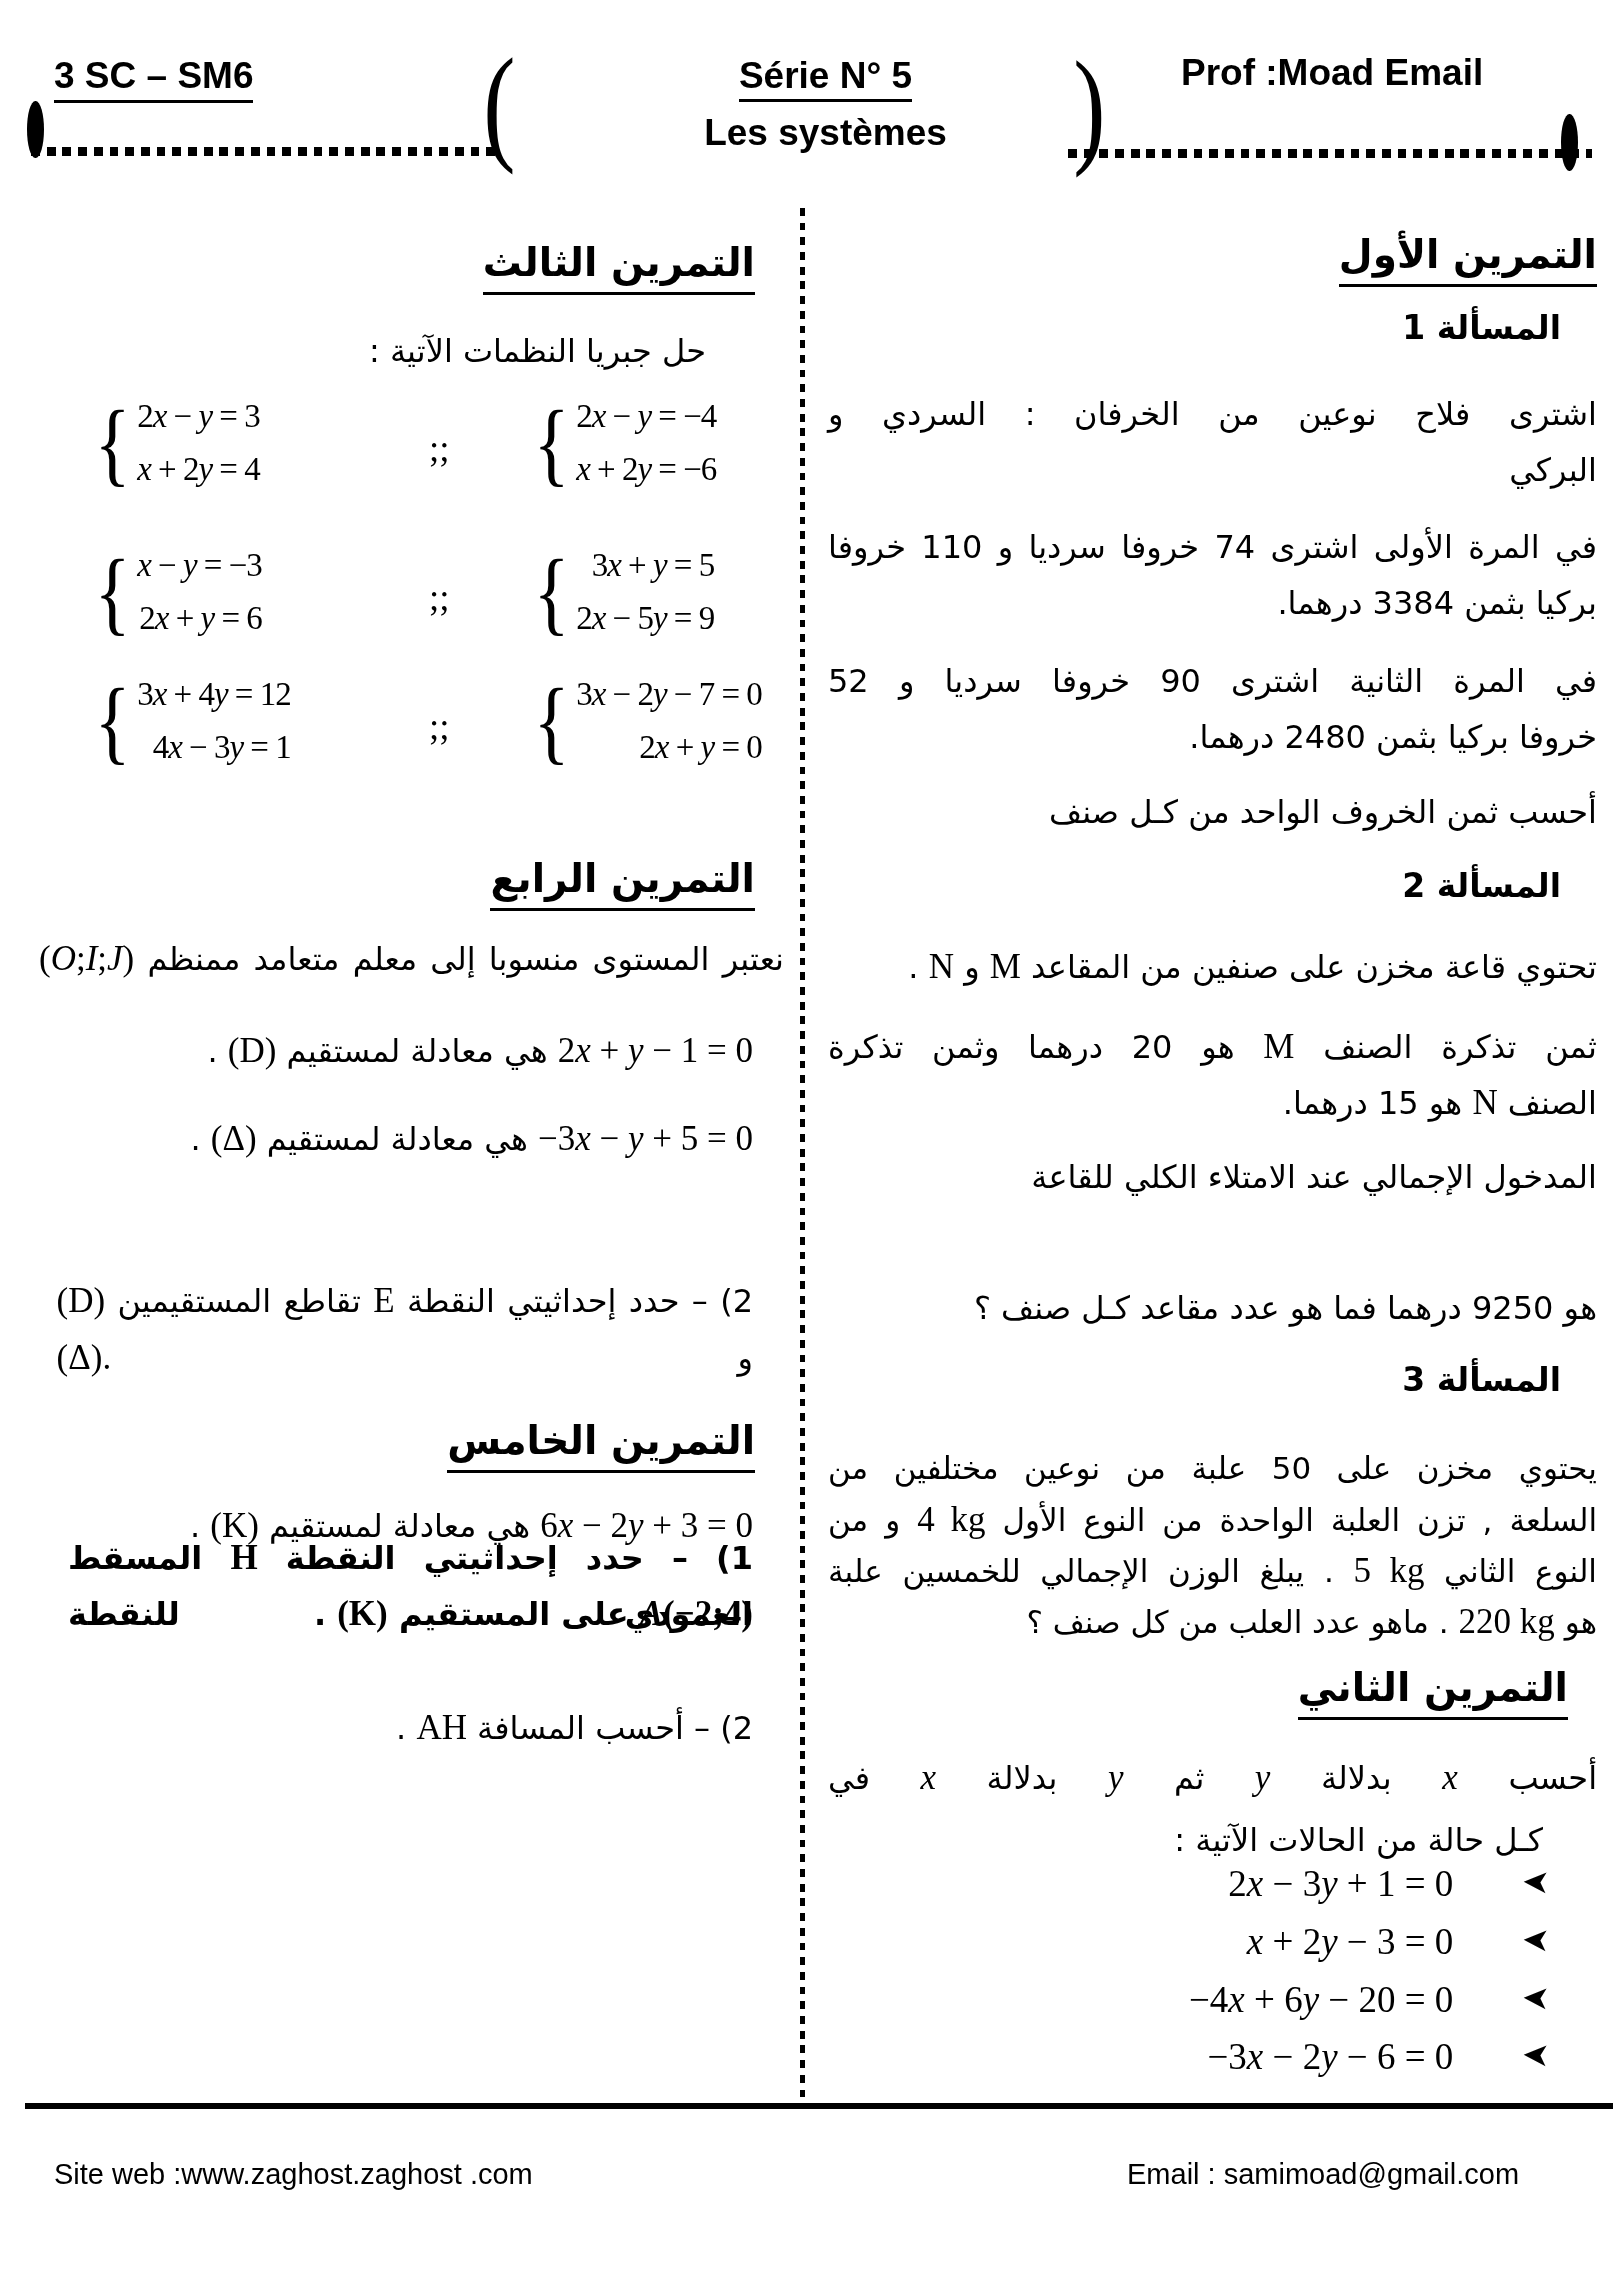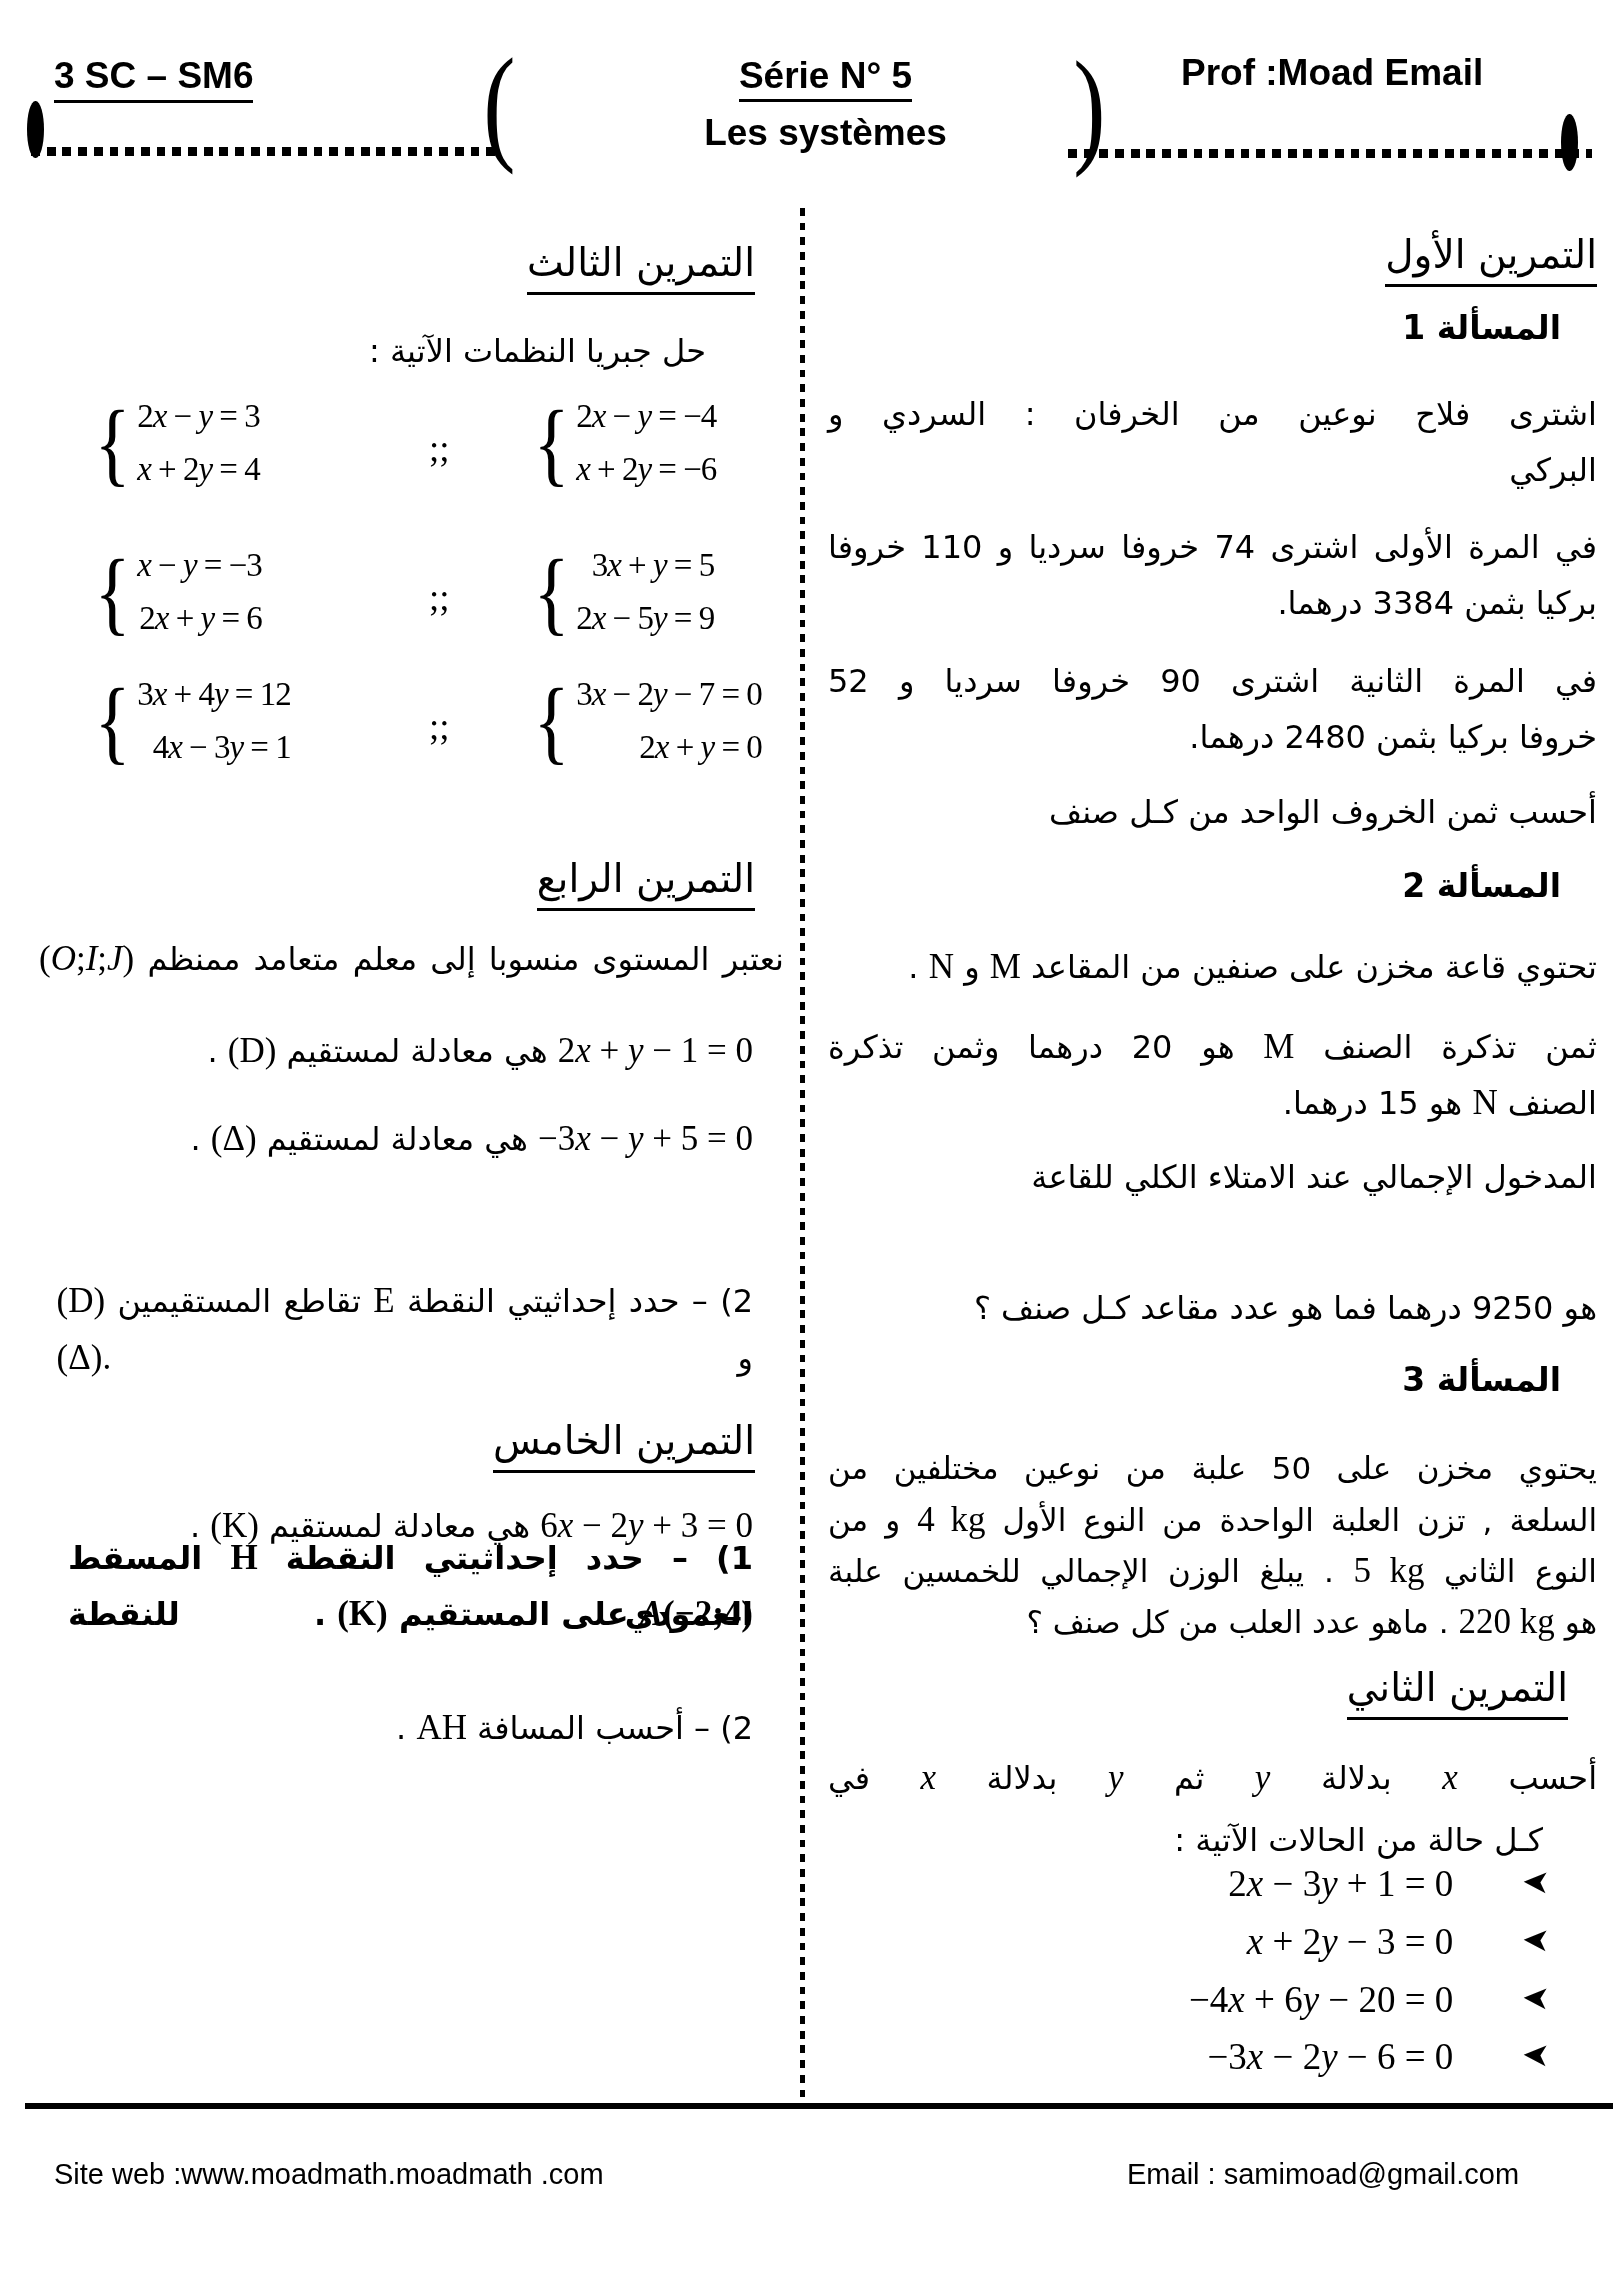--- a/index.html
+++ b/index.html
@@ -25,21 +25,21 @@
   .foot{position:absolute;top:2158px;font-family:"Liberation Sans",sans-serif;font-size:29px;}
 
   
   .col{position:absolute;top:0;height:2293px;direction:rtl;}
   .rc{left:828px;width:769px;}
   .lc{left:39px;width:745px;}
   .blk{position:absolute;left:0;right:0;}
 
   
   .twrap{text-align:right;}
-  .artitle{display:inline-block;font-size:39px;font-weight:normal;line-height:47px;
+  .artitle{display:inline-block;font-size:39px;font-weight:bold;line-height:47px;
            border-bottom:3.9px solid #000;padding-bottom:5.9px;}
   .mheading{display:inline-block;font-size:33px;font-weight:bold;line-height:39px;}
 
   
   .line{height:56px;line-height:56px;font-size:32px;text-align:right;white-space:nowrap;}
   .line.j{white-space:normal;text-align:justify;text-align-last:justify;}
   .line.left{text-align:left;}
   .lh52 .line{height:51px;line-height:51px;font-size:31px;}
   .lh63 .line{height:62px;line-height:62px;}
   .lh58 .line{height:57px;line-height:57px;}
@@ -248,16 +248,16 @@
       </div>
     <div class="blk" style="top:1530px;padding-right:31px;padding-left:29px;font-weight:bold;">
         <div class="line j"><span class="ar">1) – حدد إحداثيتي النقطة </span><span class="lat" dir="ltr">H</span><span class="ar"> المسقط العمودي للنقطة</span></div>
         <div class="line"><span class="math" dir="ltr"><i>A</i>(−2;4)</span><span class="ar"> على المستقيم </span><span class="lat" dir="ltr">(K)</span><span class="ar"> .</span></div>
       </div>
     <div class="blk" style="top:1700px;padding-right:31px;">
         <div class="line"><span class="ar">2) – أحسب المسافة </span><span class="lat" dir="ltr">AH</span><span class="ar"> .</span></div>
       </div>
   </div>
 
-  <div class="foot" style="left:54px;">Site web :www.moadmath.moadmath .com</div>
+  <div class="foot" style="left:54px;">Site web :www.zaghost.zaghost .com</div>
   <div class="foot" style="left:1127px;">Email : samimoad@gmail.com</div>
 </div>
 
 
 </body></html>

